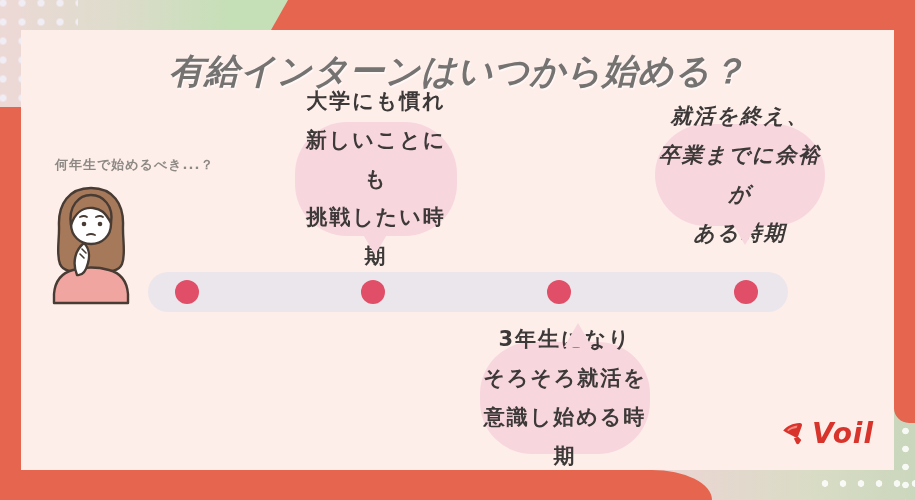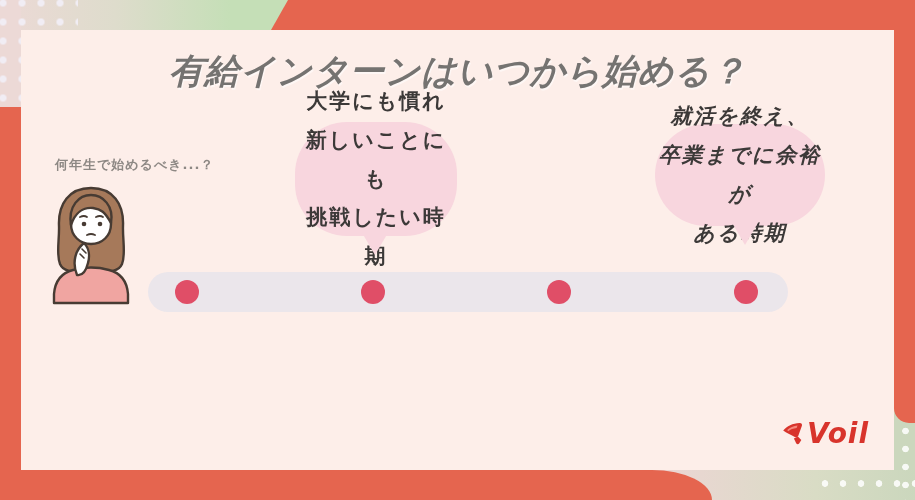--- a/index.html
+++ b/index.html
@@ -138,21 +138,21 @@
   .bubble-y1 .tail-up{left:56px;}
   .bubble-y2{left:274px;top:92px;width:162px;height:114px;}
   .bubble-y2 .tail-down{left:66px;}
   .bubble-y3{left:459px;top:312px;width:170px;height:112px;}
   .bubble-y3 .tail-up{left:84px;}
   .bubble-y4{left:634px;top:94px;width:170px;height:102px;font-style:italic;}
   .bubble-y4 .tail-down{left:76px;}
   
   .logo{
     position:absolute;left:760px;top:390px;
-    display:flex;align-items:center;
+    display:flex;align-items:center;gap:5px;
   }
   .logo-text{
     font-size:28px;font-weight:800;font-style:italic;
     color:var(--logo-red);
     letter-spacing:1px;
     line-height:1;
   }
 </style>
 </head>
 <body>
@@ -198,20 +198,26 @@
     <div class="tdot tdot-4"></div>
 
 
     <div class="bubble bubble-y2">
       <span class="tail tail-down"></span>
       <div class="bubble-text">大学にも慣れ
 新しいことにも
 挑戦したい時期</div>
     </div>
 
+    <div class="bubble bubble-y3">
+      <span class="tail tail-up"></span>
+      <div class="bubble-text">3年生になり
+そろそろ就活を
+意識し始める時期</div>
+    </div>
 
     <div class="bubble bubble-y4">
       <span class="tail tail-down"></span>
       <div class="bubble-text">就活を終え、
 卒業までに余裕が
 ある時期</div>
     </div>
 
     <div class="logo">
       <svg width="26" height="26" viewBox="0 0 26 26" xmlns="http://www.w3.org/2000/svg" aria-hidden="true">

